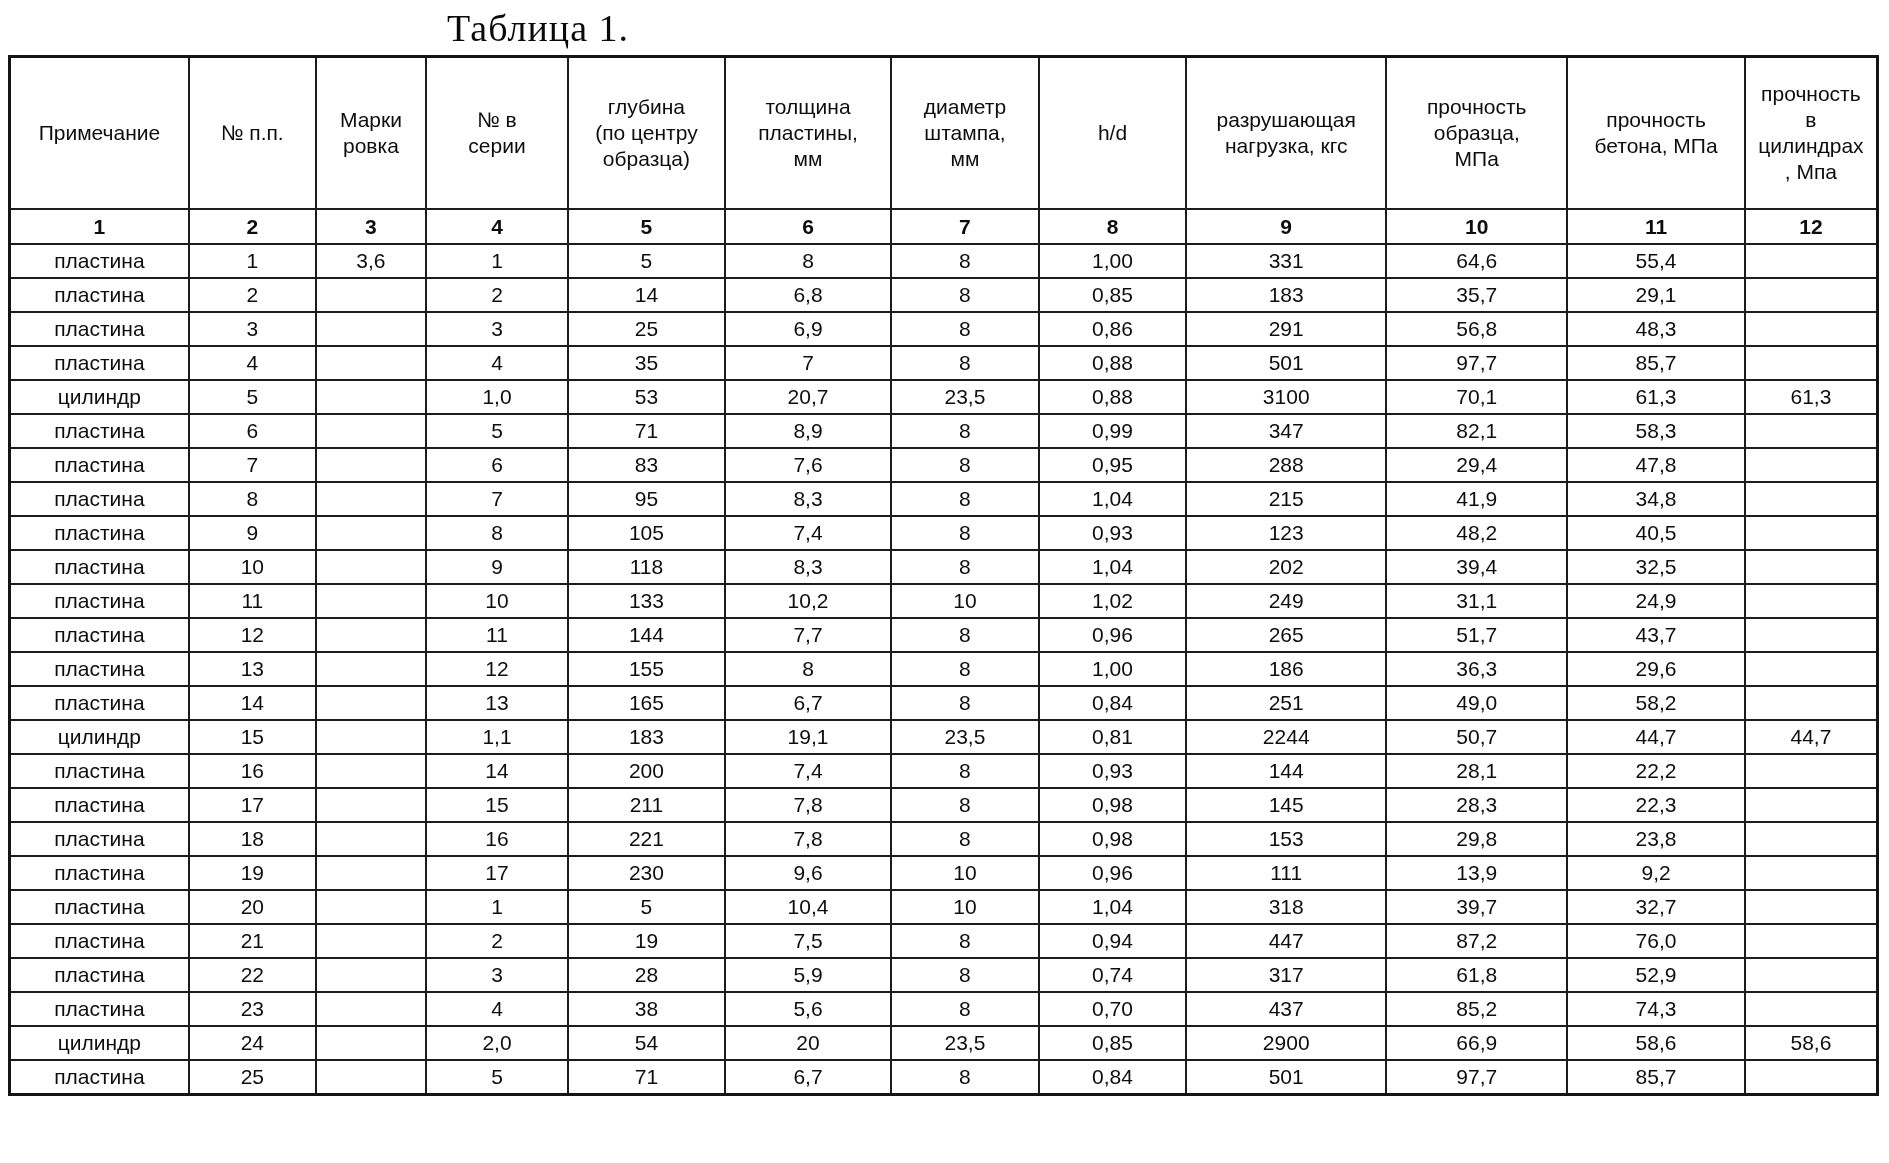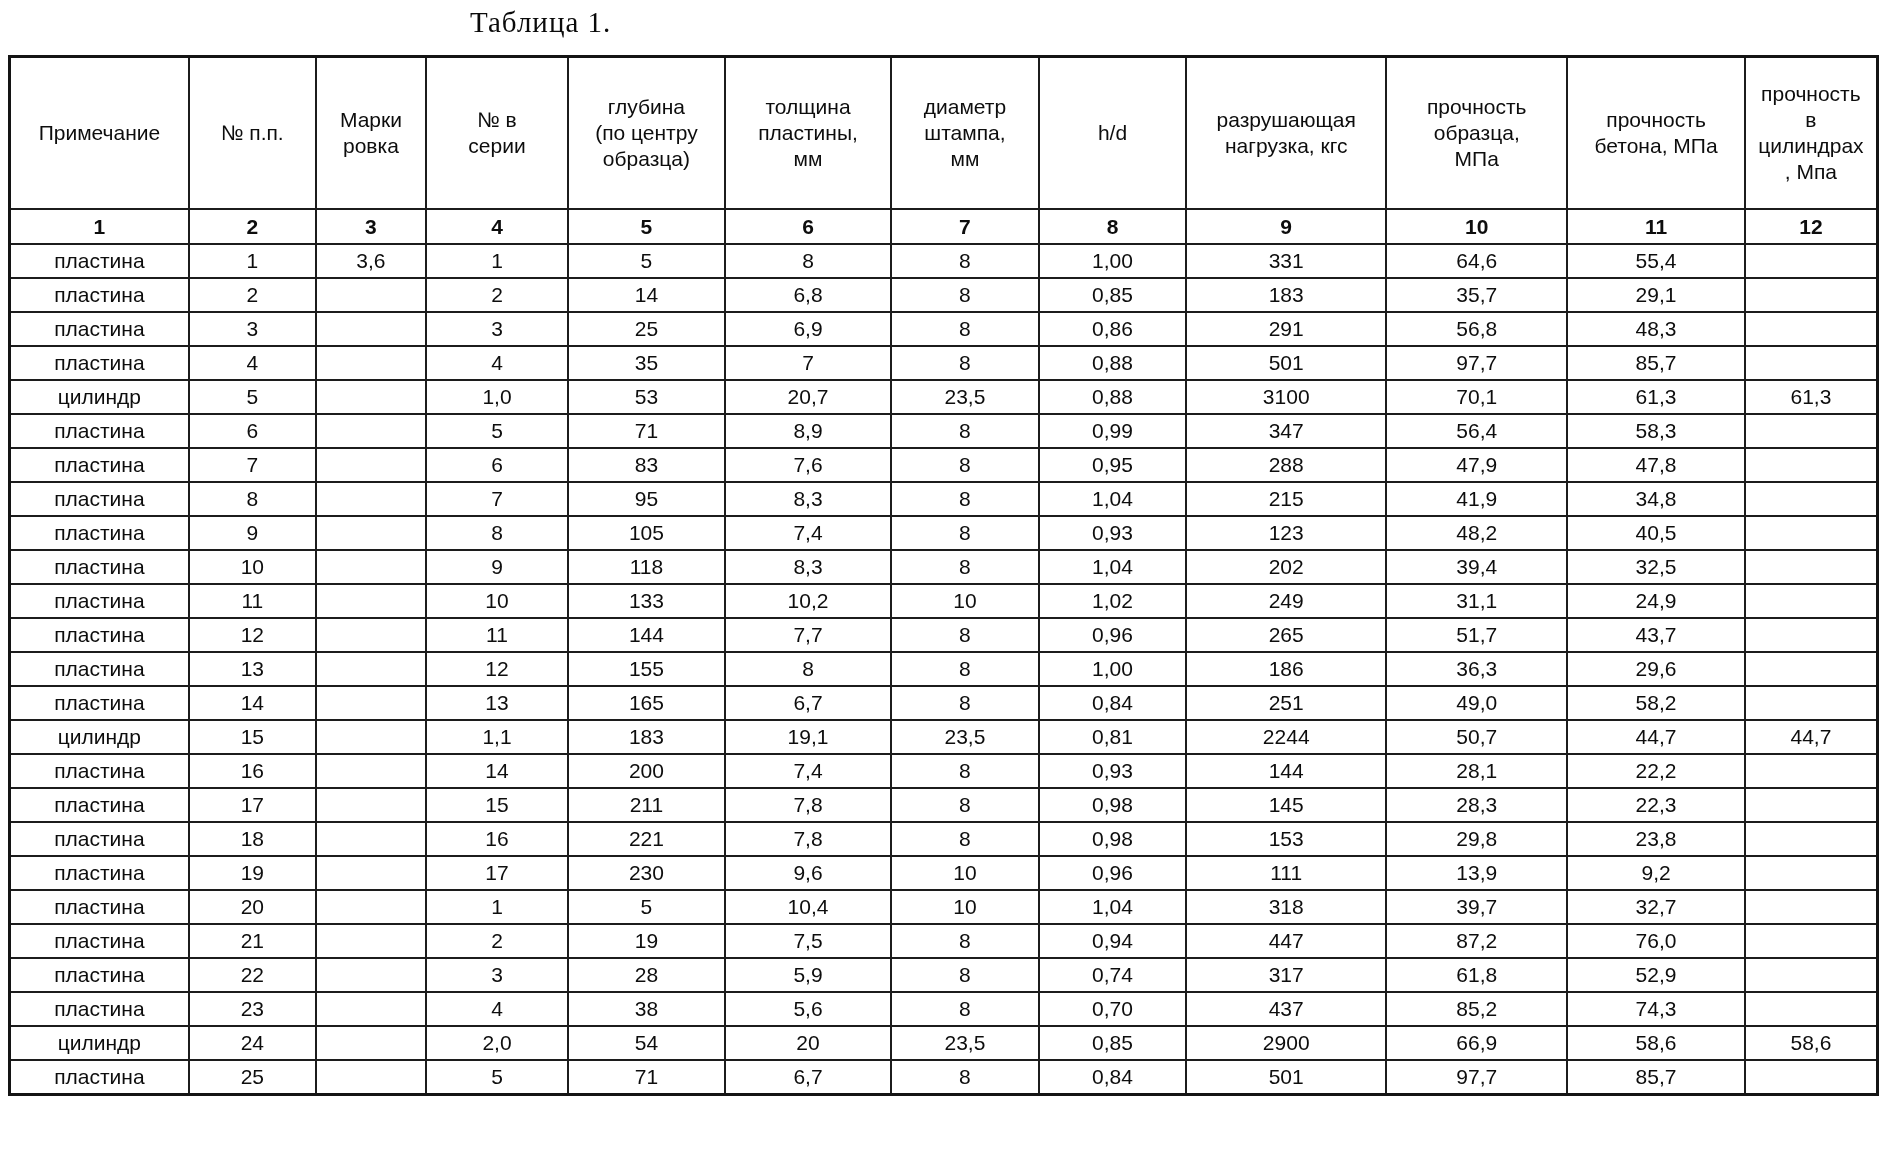--- a/index.html
+++ b/index.html
@@ -14,23 +14,23 @@
   .page {
     position: relative;
     width: 1889px;
     height: 1163px;
     background: #fff;
     overflow: hidden;
   }
   .doc-title {
     position: absolute;
     top: 6px;
-    left: 470px;
+    left: 447px;
     font-family: "Liberation Serif", serif;
-    font-size: 29px;
+    font-size: 38px;
     letter-spacing: 1px;
     color: #0a0a0a;
   }
   table.results {
     position: absolute;
     top: 55px;
     left: 8px;
     width: 1871px;
     border-collapse: collapse;
     table-layout: fixed;
@@ -204,35 +204,35 @@
         <tr>
           <td>пластина</td>
           <td>6</td>
           <td></td>
           <td>5</td>
           <td>71</td>
           <td>8,9</td>
           <td>8</td>
           <td>0,99</td>
           <td>347</td>
-          <td>56,4</td>
+          <td>82,1</td>
           <td>58,3</td>
           <td></td>
         </tr>
         <tr>
           <td>пластина</td>
           <td>7</td>
           <td></td>
           <td>6</td>
           <td>83</td>
           <td>7,6</td>
           <td>8</td>
           <td>0,95</td>
           <td>288</td>
-          <td>47,9</td>
+          <td>29,4</td>
           <td>47,8</td>
           <td></td>
         </tr>
         <tr>
           <td>пластина</td>
           <td>8</td>
           <td></td>
           <td>7</td>
           <td>95</td>
           <td>8,3</td>

